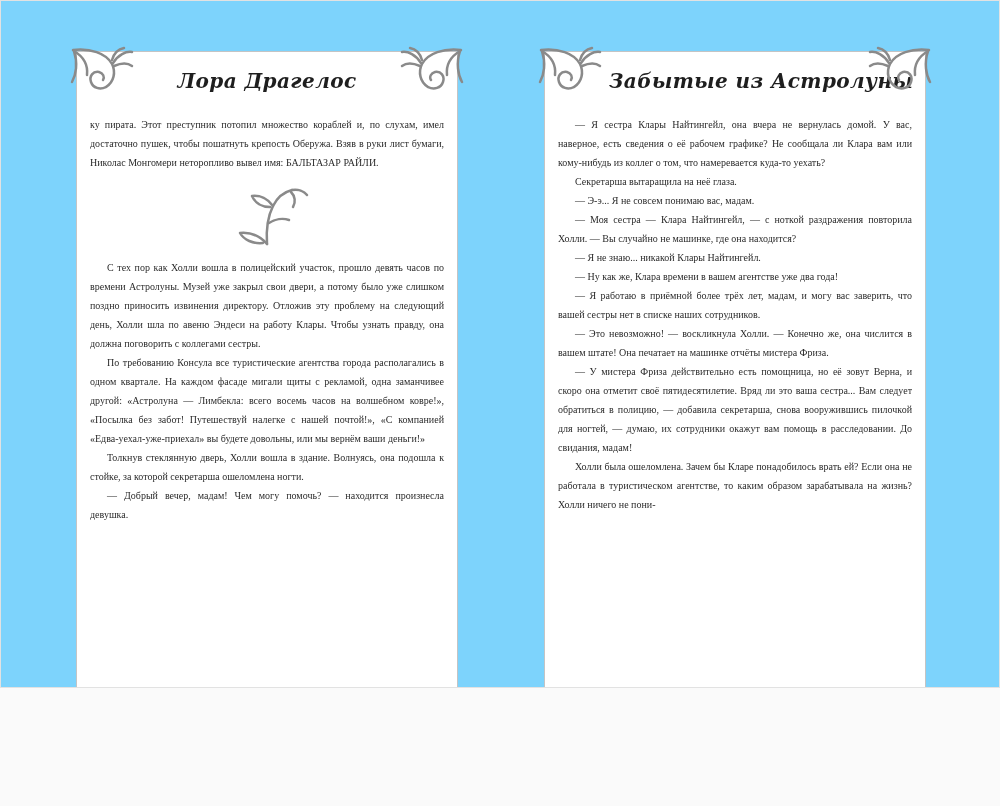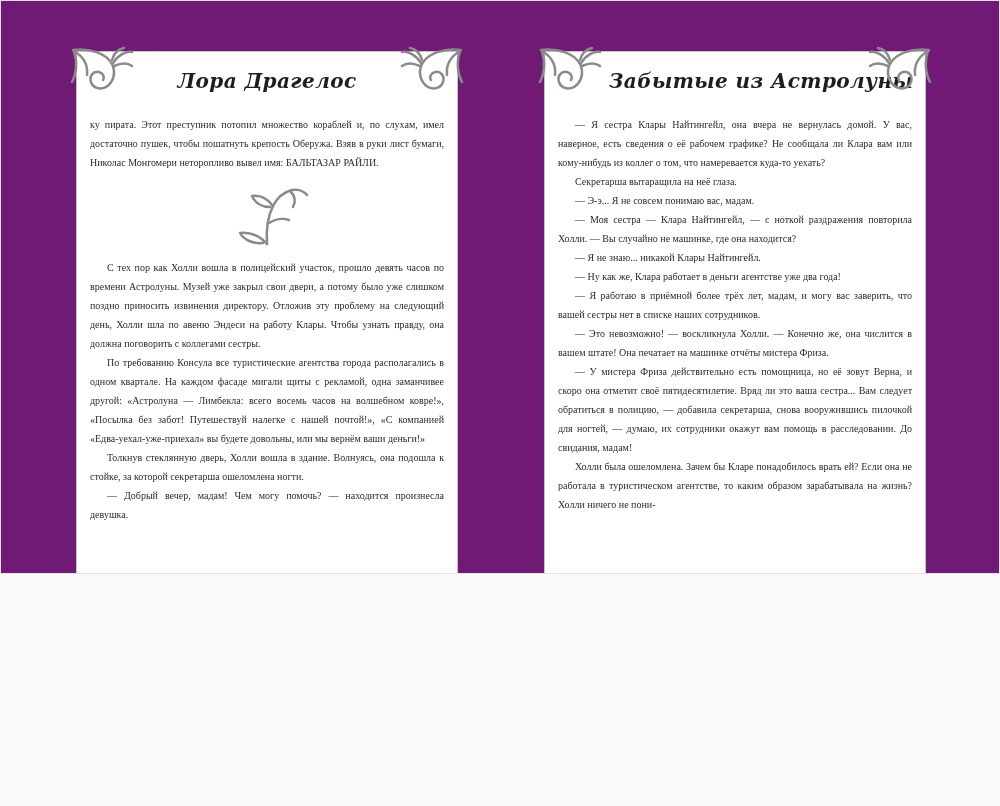--- a/index.html
+++ b/index.html
@@ -4,22 +4,22 @@
 <style>
   * { box-sizing: border-box; }
   html, body { margin: 0; padding: 0; }
   body {
     width: 1000px; height: 806px;
     background: #fafafa;
     font-family: "Liberation Serif", "DejaVu Serif", serif;
   }
   .spread {
     position: relative;
-    width: 1000px; height: 574px;
-    background: #701a75;
+    width: 1000px; height: 688px;
+    background: #7dd3fc;
     border: 1px solid #e2e2e2;
     overflow: hidden;
   }
   .page {
     position: absolute;
     top: 50px;
     width: 382px; height: 706px;
     border: 1px solid #c4c4c4;
     border-radius: 2px;
     background: #ffffff;
@@ -195,21 +195,21 @@
     </span>
 
     <h1 class="running-head">Забытые из Астролуны</h1>
 
     <div class="page-body">
       <p>— Я сестра Клары Найтингейл, она вчера не вернулась домой. У вас, наверное, есть сведения о её рабочем графике? Не сообщала ли Клара вам или кому-нибудь из коллег о том, что намеревается куда-то уехать?</p>
       <p>Секретарша вытаращила на неё глаза.</p>
       <p>— Э-э... Я не совсем понимаю вас, мадам.</p>
       <p>— Моя сестра — Клара Найтингейл, — с ноткой раздражения повторила Холли. — Вы случайно не машинке, где она находится?</p>
       <p>— Я не знаю... никакой Клары Найтингейл.</p>
-      <p>— Ну как же, Клара работает в деньги агентстве уже два года!</p>
+      <p>— Ну как же, Клара времени в вашем агентстве уже два года!</p>
       <p>— Я работаю в приёмной более трёх лет, мадам, и могу вас заверить, что вашей сестры нет в списке наших сотрудников.</p>
       <p>— Это невозможно! — воскликнула Холли. — Конечно же, она числится в вашем штате! Она печатает на машинке отчёты мистера Фриза.</p>
       <p>— У мистера Фриза действительно есть помощница, но её зовут Верна, и скоро она отметит своё пятидесятилетие. Вряд ли это ваша сестра... Вам следует обратиться в полицию, — добавила секретарша, снова вооружившись пилочкой для ногтей, — думаю, их сотрудники окажут вам помощь в расследовании. До свидания, мадам!</p>
       <p>Холли была ошеломлена. Зачем бы Кларе понадобилось врать ей? Если она не работала в туристическом агентстве, то каким образом зарабатывала на жизнь? Холли ничего не пони-</p>
     </div>
 
   </section>
 
 </div>
 

